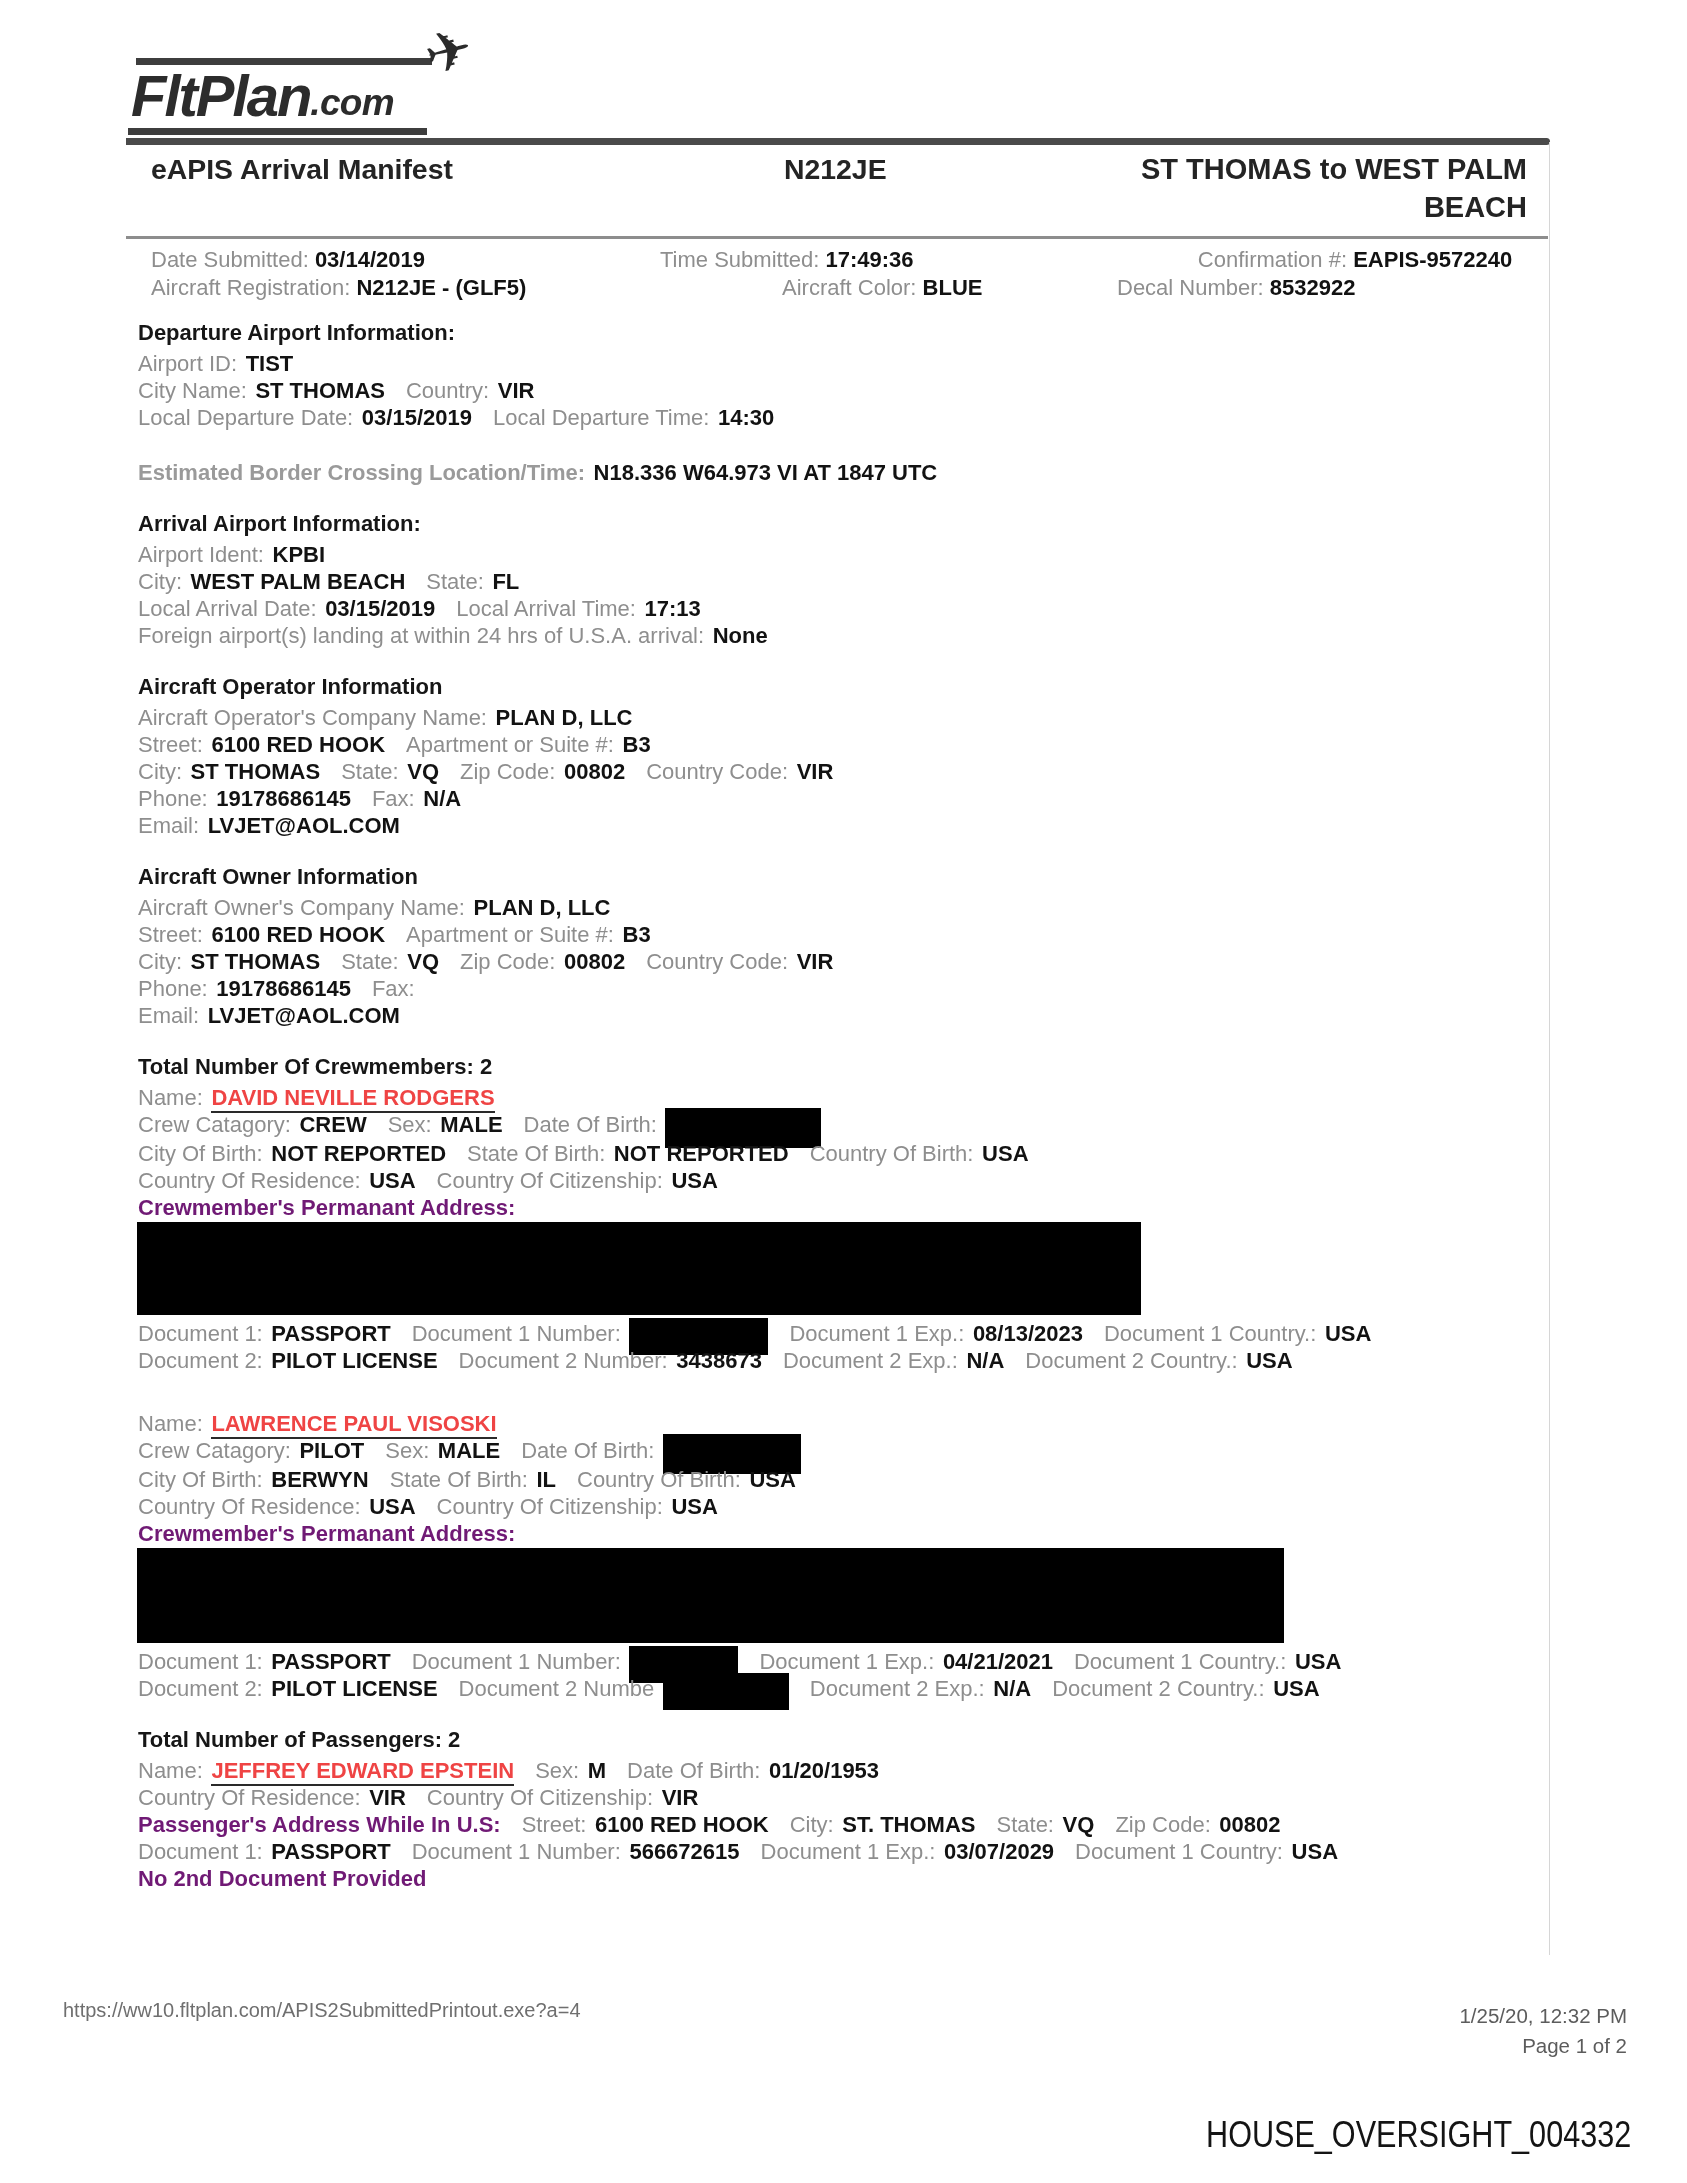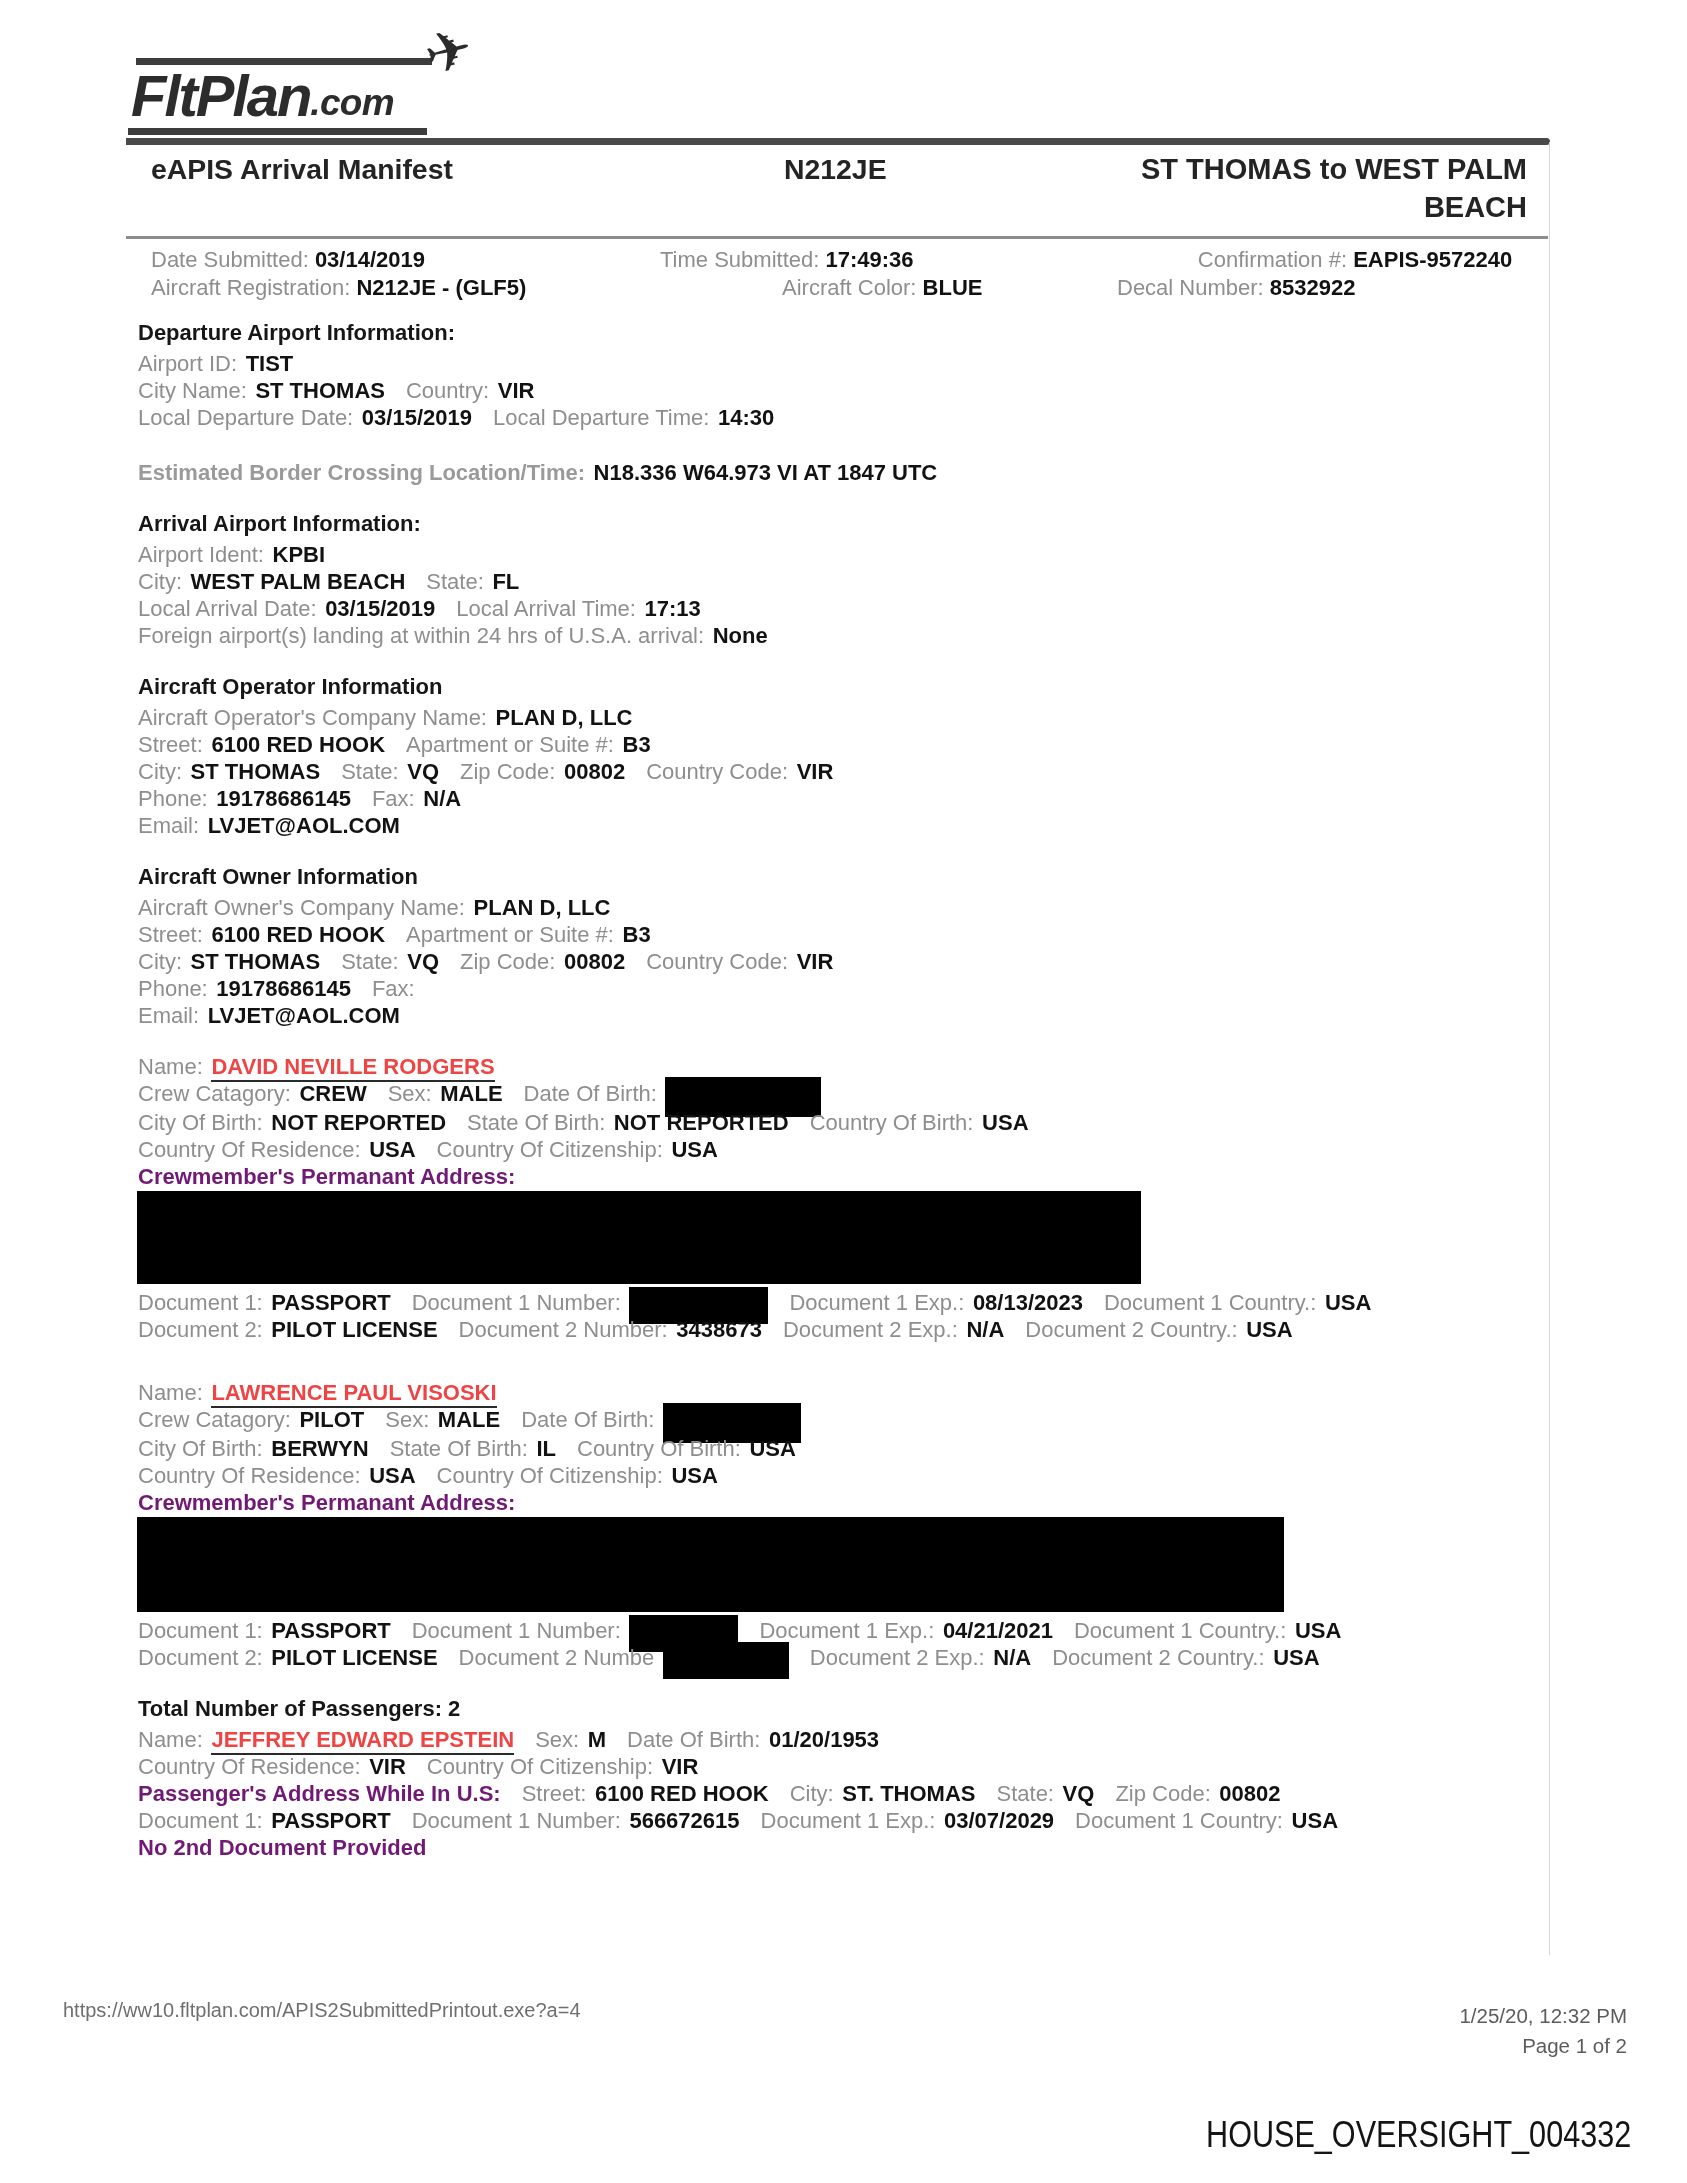--- a/index.html
+++ b/index.html
@@ -110,20 +110,21 @@
       </section>
       <section class="section" id="sec-owner">
         <div class="sec-heading">Aircraft Owner Information</div>
         <div class="line"><span class="seg-l">Aircraft Owner's Company Name:</span><span class="seg-v">PLAN D, LLC</span></div>
         <div class="line"><span class="seg-l">Street:</span><span class="seg-v">6100 RED HOOK</span><span class="seg-l">Apartment or Suite #:</span><span class="seg-v">B3</span></div>
         <div class="line"><span class="seg-l">City:</span><span class="seg-v">ST THOMAS</span><span class="seg-l">State:</span><span class="seg-v">VQ</span><span class="seg-l">Zip Code:</span><span class="seg-v">00802</span><span class="seg-l">Country Code:</span><span class="seg-v">VIR</span></div>
         <div class="line"><span class="seg-l">Phone:</span><span class="seg-v">19178686145</span><span class="seg-l">Fax:</span></div>
         <div class="line"><span class="seg-l">Email:</span><span class="seg-v">LVJET@AOL.COM</span></div>
       </section>
       <section class="section" id="sec-crew1">
+        <div class="sec-heading">Total Number Of Crewmembers: 2</div>
         <div class="line"><span class="seg-l">Name:</span><span class="seg-vu">DAVID NEVILLE RODGERS</span></div>
         <div class="line"><span class="seg-l">Crew Catagory:</span><span class="seg-v">CREW</span><span class="seg-l">Sex:</span><span class="seg-v">MALE</span><span class="seg-l">Date Of Birth:</span><span class="redact" style="width: 156px; height: 40px;"></span></div>
         <div class="line"><span class="seg-l">City Of Birth:</span><span class="seg-v">NOT REPORTED</span><span class="seg-l">State Of Birth:</span><span class="seg-v">NOT REPORTED</span><span class="seg-l">Country Of Birth:</span><span class="seg-v">USA</span></div>
         <div class="line"><span class="seg-l">Country Of Residence:</span><span class="seg-v">USA</span><span class="seg-l">Country Of Citizenship:</span><span class="seg-v">USA</span></div>
         <div class="line"><span class="seg-s">Crewmember's Permanant Address:</span></div>
         <div class="line">
           <span class="redact-block" style="width: 1004px; height: 93px;"></span>
         </div>
         <div class="line"><span class="seg-l">Document 1:</span><span class="seg-v">PASSPORT</span><span class="seg-l">Document 1 Number:</span><span class="redact" style="width: 139px; height: 37px;"></span><span class="seg-l">Document 1 Exp.:</span><span class="seg-v">08/13/2023</span><span class="seg-l">Document 1 Country.:</span><span class="seg-v">USA</span></div>
         <div class="line"><span class="seg-l">Document 2:</span><span class="seg-v">PILOT LICENSE</span><span class="seg-l">Document 2 Number:</span><span class="seg-v">3438673</span><span class="seg-l">Document 2 Exp.:</span><span class="seg-v">N/A</span><span class="seg-l">Document 2 Country.:</span><span class="seg-v">USA</span></div>

